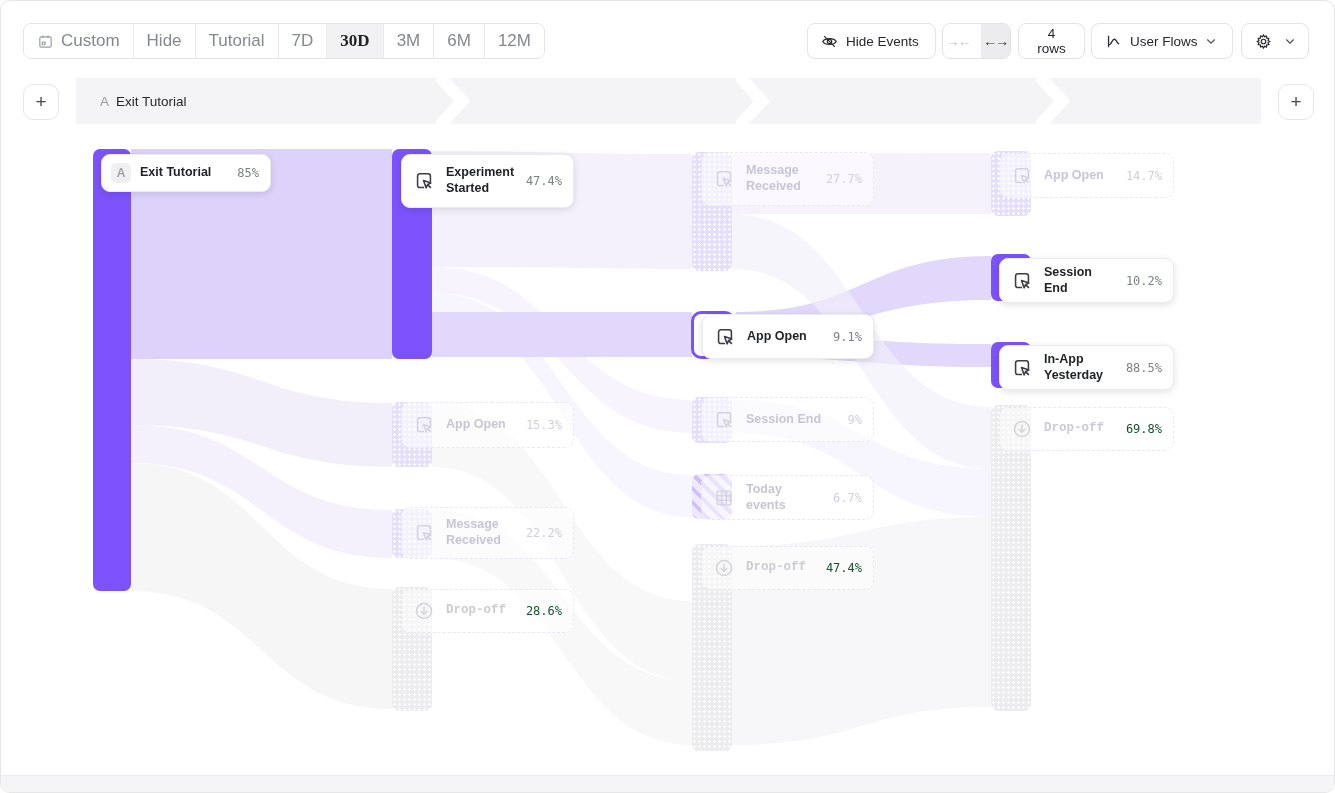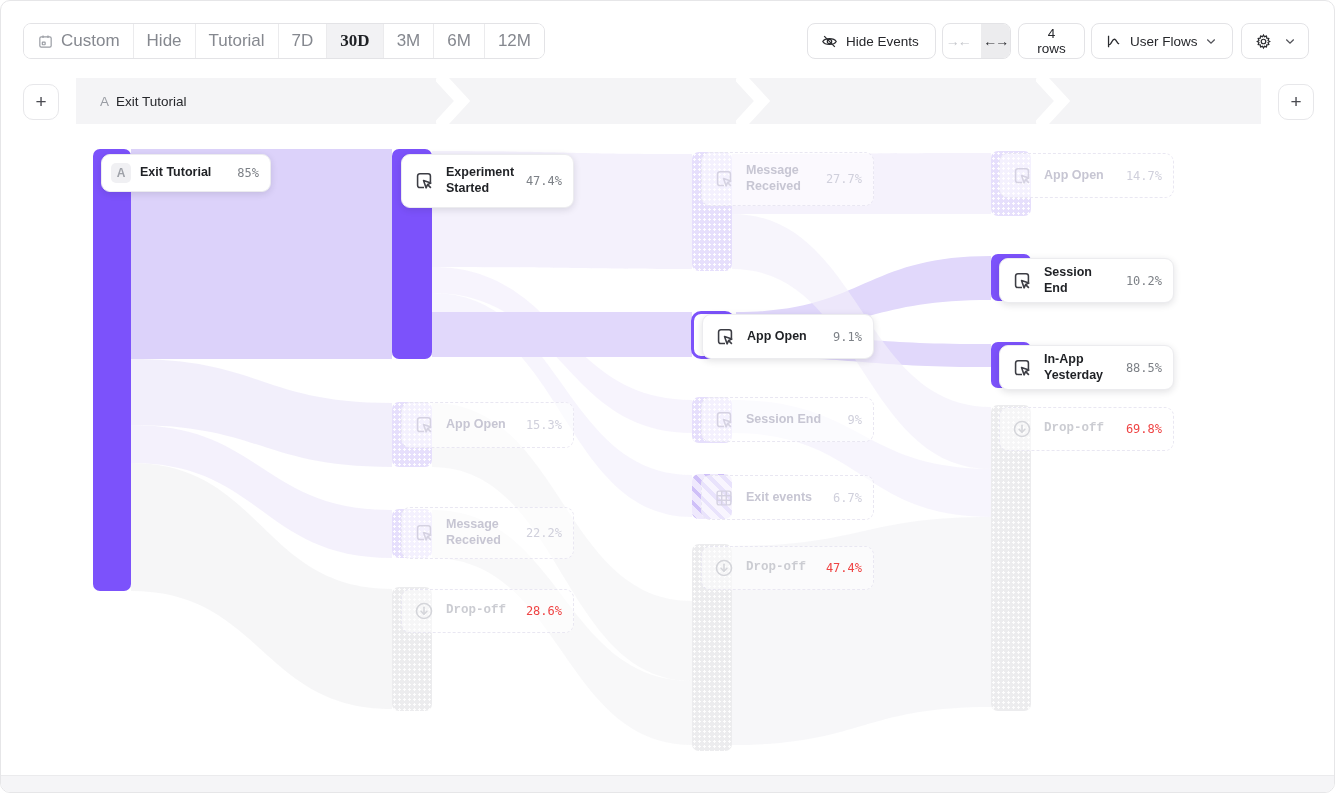--- a/index.html
+++ b/index.html
@@ -72,21 +72,21 @@
     position:absolute; z-index:3; display:flex; align-items:center; gap:9px;
     background:#fff; border:1px solid #ececef; border-radius:9px; padding:6px 11px 6px 9px;
     box-shadow:0 2px 7px rgba(28,28,48,0.13); cursor:pointer;
   }
   .card .lbl { flex:1; font-size:12.5px; font-weight:700; color:#1f2125; line-height:1.25; }
   .card .pct { font-family:"DejaVu Sans Mono", monospace; font-size:12px; color:#7d8187; white-space:nowrap; }
   .card.dim { background:rgba(255,255,255,.55); border:1px dashed #e9e7f2; box-shadow:none; }
   .card.dim .lbl { color:#c7c6d3; }
   .card.dim .pct { color:#d0d0dc; }
   .card.dim-gray .lbl { color:#cbccd2;font-family:Liberation Mono, monospace; }
-  .card.dim-gray .pct { color:#ef4444; }
+  .card.dim-gray .pct { color:#14532d; }
   .icon-box {
     width:26px; height:26px; flex:0 0 auto; display:flex; align-items:center; justify-content:center;
     color:#3c3d44;
   }
   .dim .icon-box { color:#d5d2e2; }
   .dim-gray .icon-box { color:#d4d5da; }
   .badge-chip {
     width:20px; height:20px; flex:0 0 auto; border-radius:5px; background:#f0f0f3;
     color:#9fa2a9; font-size:12px; font-weight:700; display:flex; align-items:center; justify-content:center;
   }
@@ -213,21 +213,21 @@
     <div class="card dim" style="left: 700px; top: 474px; width: 173px; min-height: 45px;">
       <span class="icon-box">
         <svg width="22" height="22" viewBox="0 0 24 24" fill="none" stroke="currentColor" stroke-width="1.6">
           <rect x="4.5" y="4.5" width="15" height="15" rx="2"></rect>
           <line x1="9.5" y1="4.5" x2="9.5" y2="19.5"></line>
           <line x1="14.5" y1="4.5" x2="14.5" y2="19.5"></line>
           <line x1="4.5" y1="9.5" x2="19.5" y2="9.5"></line>
           <line x1="4.5" y1="14.5" x2="19.5" y2="14.5"></line>
         </svg>
       </span>
-      <span class="lbl">Exit events</span>
+      <span class="lbl">Today events</span>
       <span class="pct">6.7%</span>
     </div>
     <div class="bar gray" style="left: 691px; top: 543px; width: 40px; height: 207px;"></div>
     <div class="card dim dim-gray" style="left: 700px; top: 545px; width: 173px; min-height: 44px;">
       <span class="icon-box">
         <svg width="22" height="22" viewBox="0 0 24 24" fill="none" stroke="currentColor" stroke-width="1.7" stroke-linecap="round" stroke-linejoin="round">
           <circle cx="12" cy="12" r="8.2"></circle>
           <line x1="12" y1="8" x2="12" y2="15.3"></line>
           <polyline points="8.8,12.3 12,15.5 15.2,12.3"></polyline>
         </svg>

